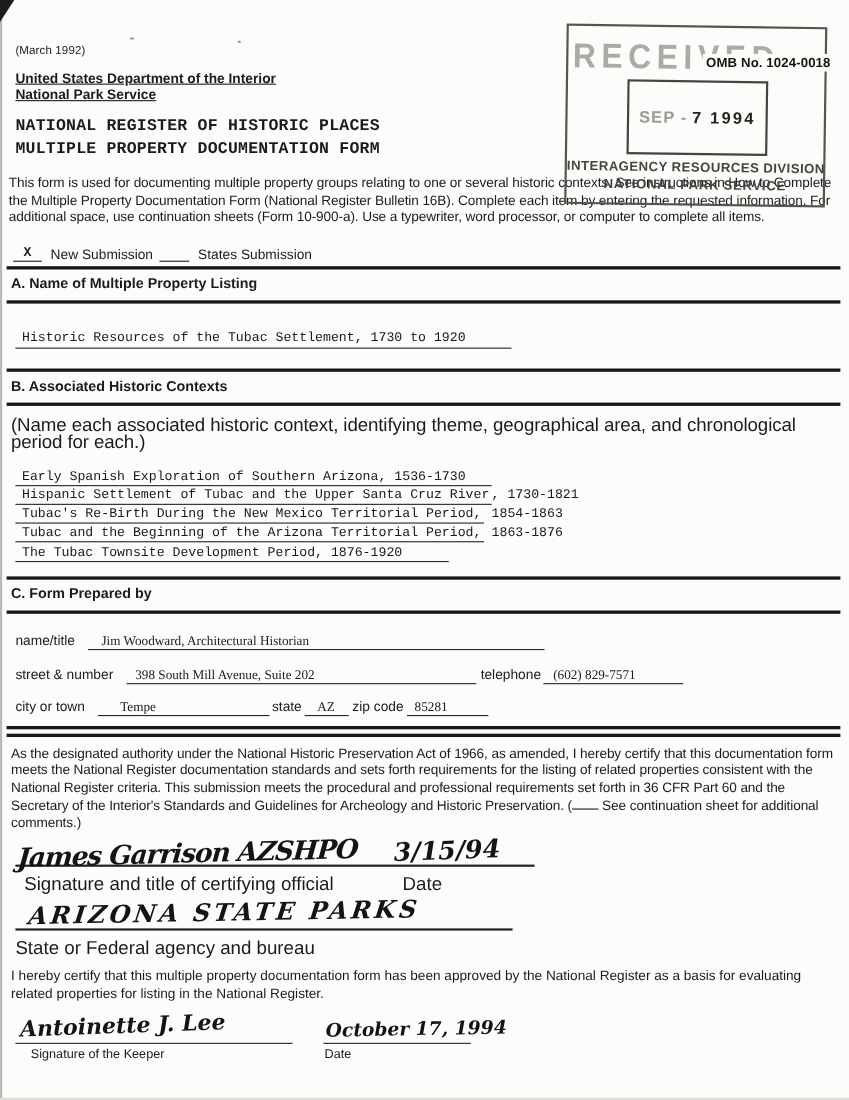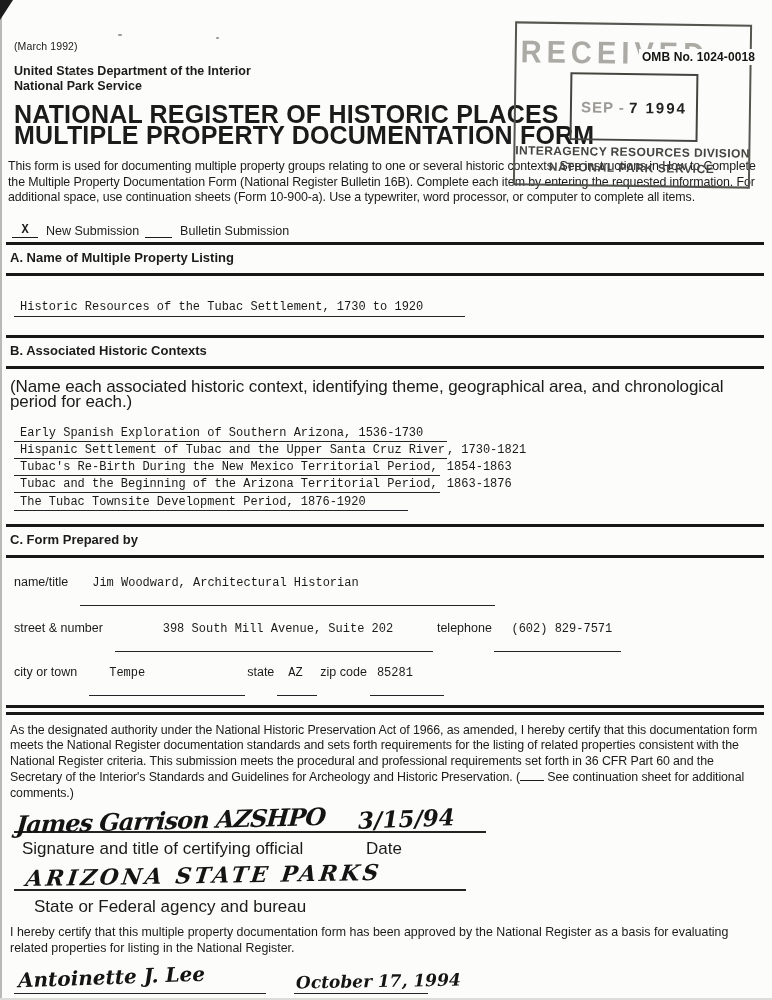--- a/index.html
+++ b/index.html
@@ -12,22 +12,22 @@
   .page{position:absolute;inset:0;padding:40px 12px 0 14px;box-sizing:border-box;}
   
   .corner-mark{position:absolute;top:0;left:0;width:0;height:0;
     border-top:20px solid #1c1c1c;border-right:13px solid transparent;z-index:5;}
   .edge-left{position:absolute;top:0;left:0;width:2px;height:100%;background:#b9b9b6;z-index:4;}
   .edge-bottom{position:absolute;bottom:0;left:0;width:100%;height:2px;background:#dcdcd8;z-index:4;}
   .speck{position:absolute;background:#9a9a96;border-radius:1px;}
 
   
   .nps{font-size:10.5px;line-height:12px;letter-spacing:.1px;}
-  .dept{margin-top:12px;font-weight:bold;font-size:12.5px;line-height:15px;}
-  .doc-title{margin:10px 0 0 0;font-weight:bold;font-size:25px;line-height:21px;letter-spacing:.2px;}
+  .dept{margin-top:12px;font-weight:bold;font-size:12.5px;line-height:15px;text-decoration:underline;}
+  .doc-title{margin:10px 0 0 0;font-weight:bold;font-size:15px;line-height:21px;letter-spacing:.2px;font-family:Liberation Mono, monospace;}
   .instructions{margin:13px 0 0 -6px;font-size:12.4px;line-height:15.6px;width:754px;letter-spacing:-.1px;}
 
   
   .stamp{position:absolute;left:514px;top:23px;width:233px;height:160px;
     border:2px solid #565650;transform:rotate(.8deg);z-index:3;background:transparent;}
   .received{position:absolute;top:12px;left:4px;font-size:29px;font-weight:bold;
     letter-spacing:5px;color:#a3a29c;opacity:.9;transform:scaleY(1.08);white-space:nowrap;}
   .inner-box{position:absolute;left:54px;top:48px;width:124px;height:64px;
     border:2px solid #454540;text-align:center;}
   .inner-box .line{margin-top:24px;font-size:15px;white-space:nowrap;}
@@ -59,24 +59,24 @@
   .a-value .u{padding:0 42px 2px 6px;}
 
   .b-note{margin:10px 0 16px -4px;font-size:17px;line-height:15px;letter-spacing:-.1px;}
   .contexts{margin:5px 0 13px 0;line-height:17.2px;}
   .ctx .u{padding-left:6px;padding-right:2px;}
   .ctx:first-child .u{padding-right:24px;}
   .ctx:last-child .u{padding-right:42px;}
 
   .c-row{display:flex;align-items:baseline;font-size:12.5px;}
   .c-row .lab{flex:none;}
-  .c-row .val{font-family:Liberation Mono, monospace;font-size:12px;
-    border-bottom:1.2px solid #242428;padding-bottom:15px;box-sizing:border-box;flex:none;}
+  .c-row .val{font-family:Liberation Serif, serif;font-size:12px;
+    border-bottom:1.2px solid #242428;padding-bottom:0;box-sizing:border-box;flex:none;}
   .r-name{margin-top:17px;}
-  .r-street{margin-top:15px;text-align:center;}
+  .r-street{margin-top:15px;}
   .r-city{margin-top:13px;margin-bottom:9px;}
   .v-name{width:415px;padding-left:12px;}
   .v-street{width:318px;padding-left:8px;}
   .v-phone{width:127px;padding-left:9px;}
   .v-city{width:156px;padding-left:20px;}
   .v-state{width:40px;padding-left:11px;}
   .v-zip{width:74px;padding-left:7px;} .ml12{margin-left:12px;} .ml4{margin-left:4px;}
   .ml2{margin-left:2px;} .ml3{margin-left:3px;}
 
   .cert{margin:8px 0 0 -4px;font-size:12.4px;line-height:15.5px;width:752px;letter-spacing:-.1px;}
@@ -142,21 +142,21 @@
     <div>NATIONAL REGISTER OF HISTORIC PLACES</div>
     <div>MULTIPLE PROPERTY DOCUMENTATION FORM</div>
   </div>
 
   <p class="instructions">This form is used for documenting multiple property groups relating to one or several historic contexts. See instructions in How to Complete the Multiple Property Documentation Form (National Register Bulletin 16B). Complete each item by entering the requested information. For additional space, use continuation sheets (Form 10-900-a). Use a typewriter, word processor, or computer to complete all items.</p>
 
   <div class="submission">
     <span class="x-line">X</span>
     <span class="lab1">New Submission</span>
     <span class="blank-line"></span>
-    <span class="lab2">Bulletin Submission</span>
+    <span class="lab2">States Submission</span>
   </div>
 
   <div class="rule"></div>
   <div class="sec-head">A. Name of Multiple Property Listing</div>
   <div class="rule"></div>
 
   <div class="a-value typed">
     <span class="u">Historic Resources of the Tubac Settlement, 1730 to 1920</span>
   </div>
 
@@ -207,21 +207,21 @@
   </div>
   <div class="sig-labels">
     <span class="l1">Signature and title of certifying official</span>
     <span class="l2">Date</span>
   </div>
 
   <div class="sig2">
     <span class="agency hand">ARIZONA STATE PARKS</span>
   </div>
   <div class="sig-labels">
-    <span class="l1" style="left:20px;">State or Federal agency and bureau</span>
+    <span class="l1" style="left:0;">State or Federal agency and bureau</span>
   </div>
 
   <p class="keeper-text">I hereby certify that this multiple property documentation form has been approved by the National Register as a basis for evaluating related properties for listing in the National Register.</p>
 
   <div class="keeper-row">
     <div class="k-sig-box">
       <span class="ksig hand">Antoinette J. Lee</span>
     </div>
     <div class="k-date-box">
       <span class="kdate hand">October 17, 1994</span>

